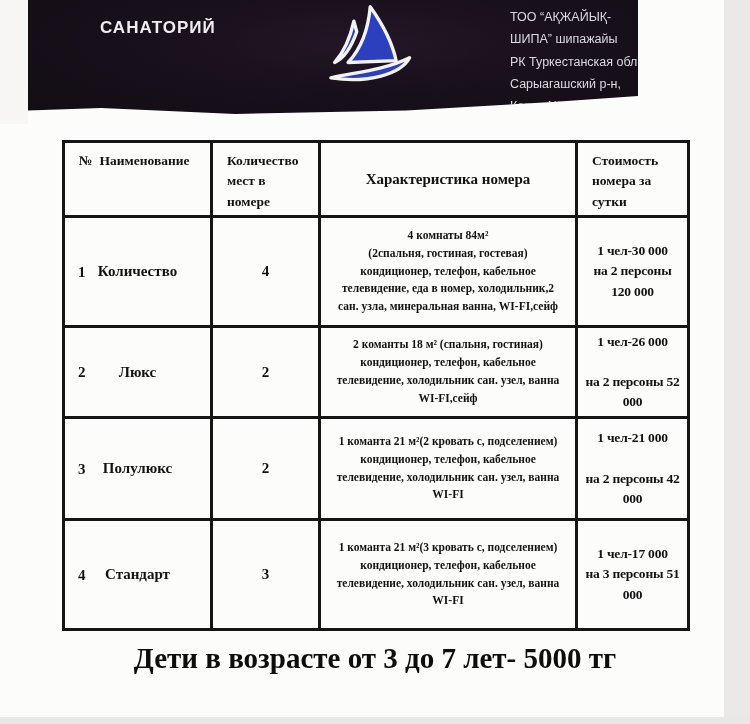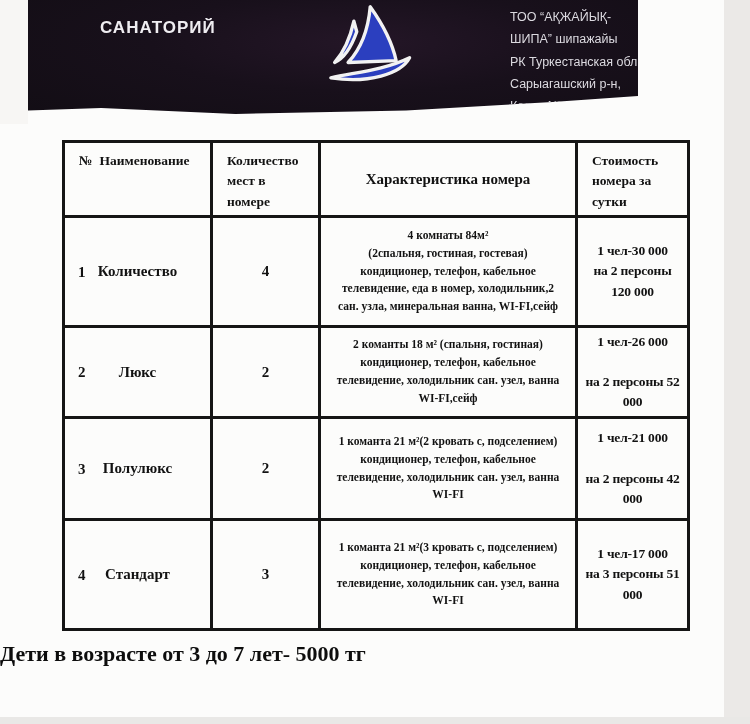--- a/index.html
+++ b/index.html
@@ -63,21 +63,21 @@
 
   td.name-cell { position:relative; font-size:15px; }
   .row-no { position:absolute; left:13px; top:50%; transform:translateY(-50%); }
   td.cap-cell { font-size:15px; }
   td.char-cell { font-size:11.5px; line-height:1.55; white-space:pre-line; padding:2px 2px; }
   td.price-cell { font-size:13.5px; line-height:1.5; white-space:pre-line; letter-spacing:-0.2px; padding:0 1px; }
 
   
   .footer {
     position:absolute; left:0; top:640px; width:750px;
-    font-weight:bold; font-size:22px; line-height:1.28;
+    text-align:center; font-weight:bold; font-size:29px; line-height:1.28;
     color:#0d0d0d;
   }
 </style>
 </head>
 <body>
 
 <div class="edge-right"></div>
 <div class="edge-left"></div>
 <div class="edge-bottom"></div>
 

